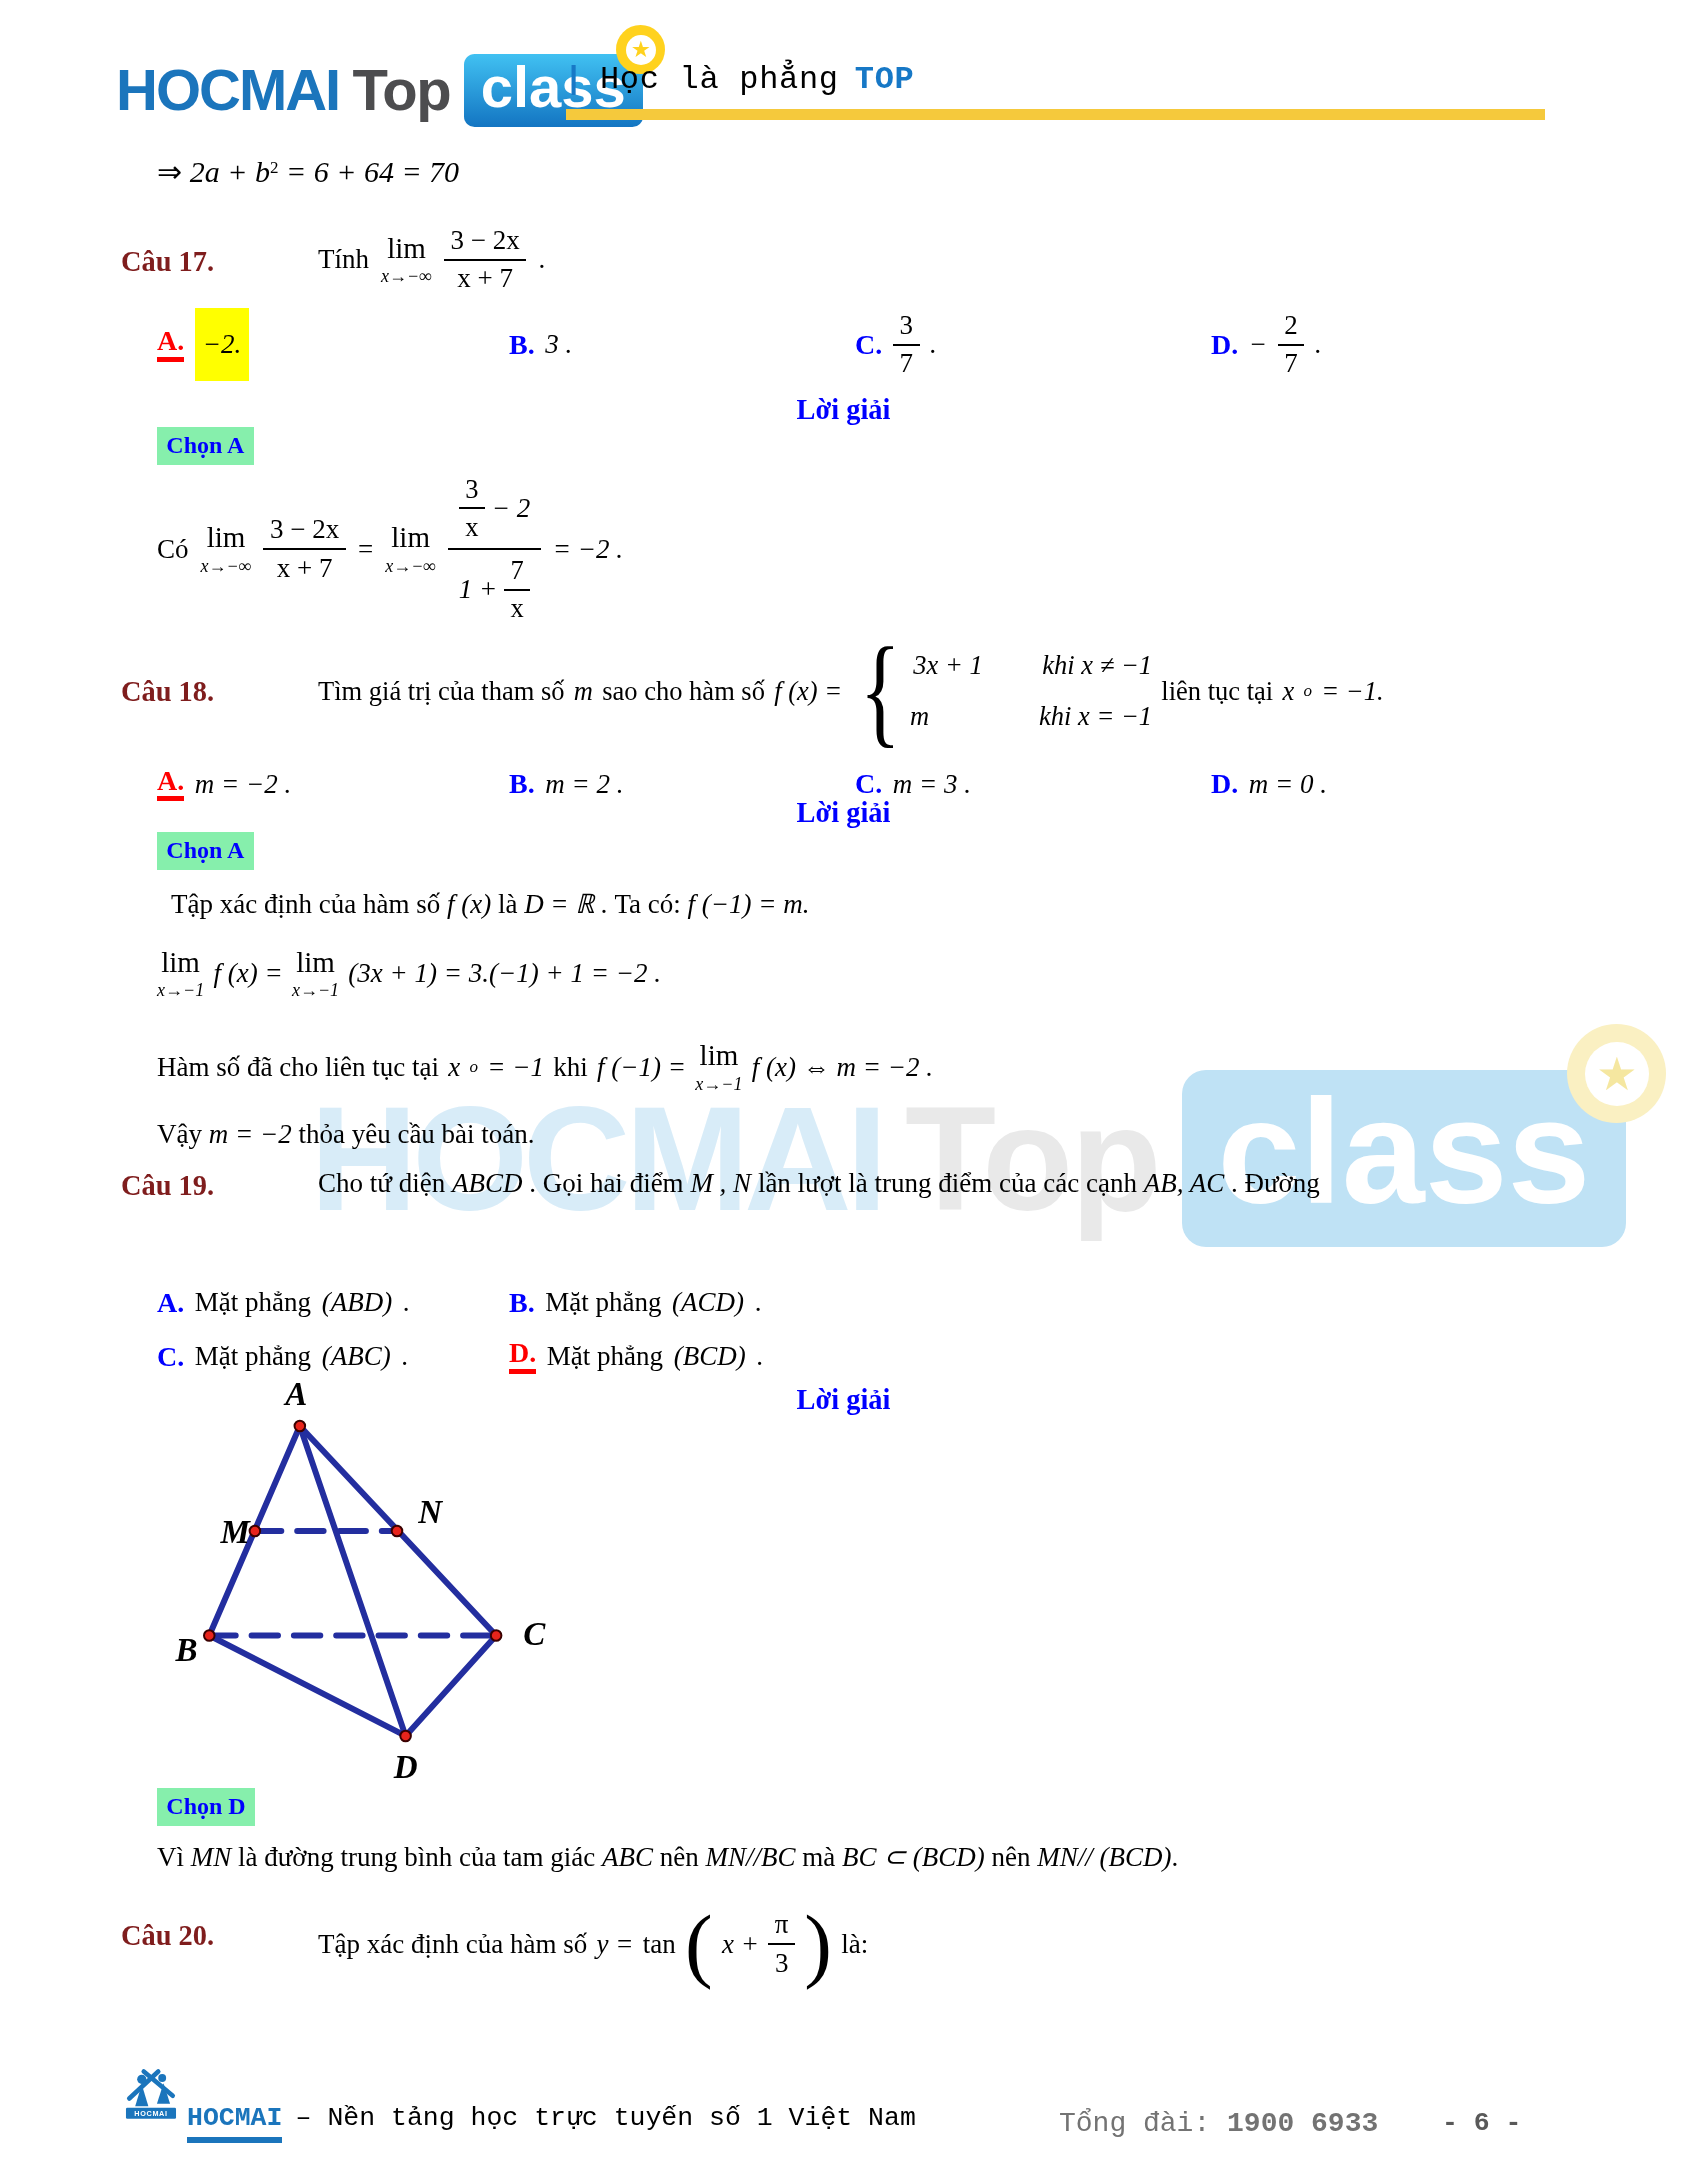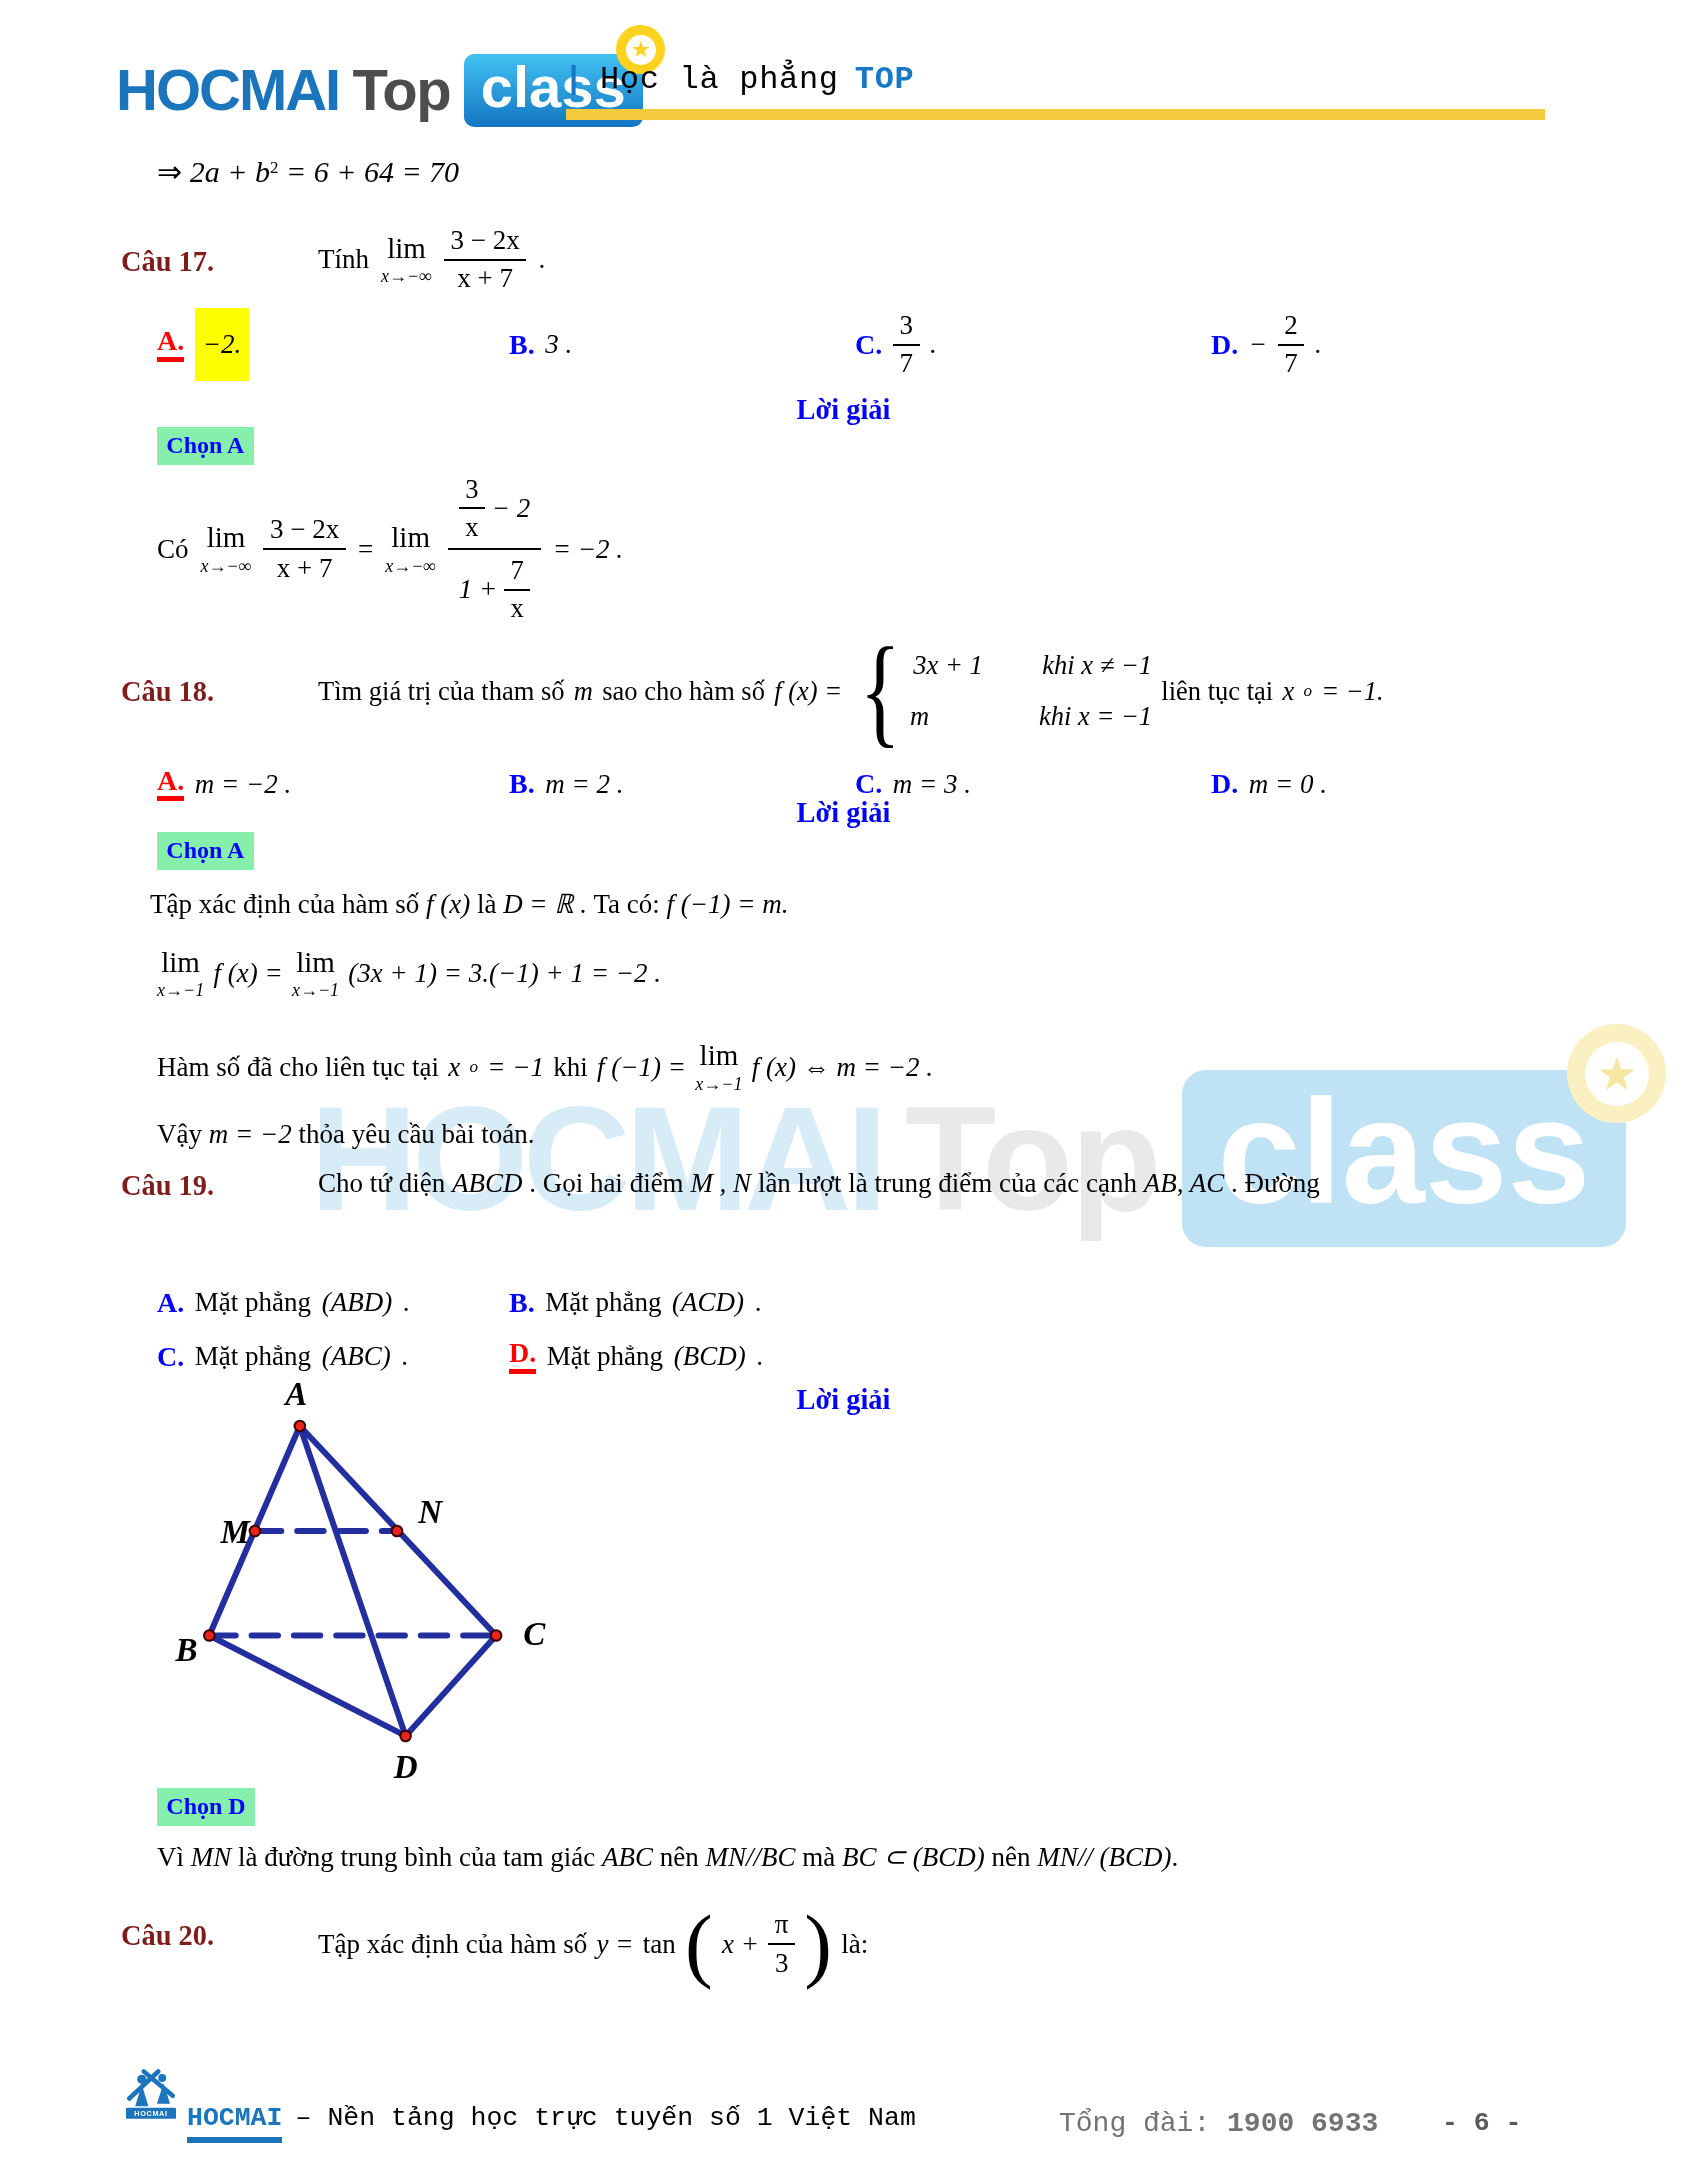--- a/index.html
+++ b/index.html
@@ -238,21 +238,21 @@
   <div class="abs optcell" style="left:1211px;top:761px;height:46px;">
     <span class="optletter">D.</span>
     <span class="mval">m = 0 .</span>
   </div>
 
   <div class="abs loigiai" style="left:0;top:797px;">Lời giải</div>
   <div class="abs" style="left:157px;top:832px;">
     <span class="chon">Chọn A</span>
   </div>
 
-  <div class="abs" style="left:150px;top:884px;">
+  <div class="abs" style="left:171px;top:884px;">
     <span class="up">Tập xác định của hàm số</span>
     <span class="it">f (x)</span>
     <span class="up">là</span>
     <span class="it">D = ℝ .</span>
     <span class="up">Ta có:</span>
     <span class="it">f (−1) = m.</span>
   </div>
 
   <div class="abs qrow" style="left:157px;top:934px;height:79px;gap:9.3px;">
     <span class="lim">

